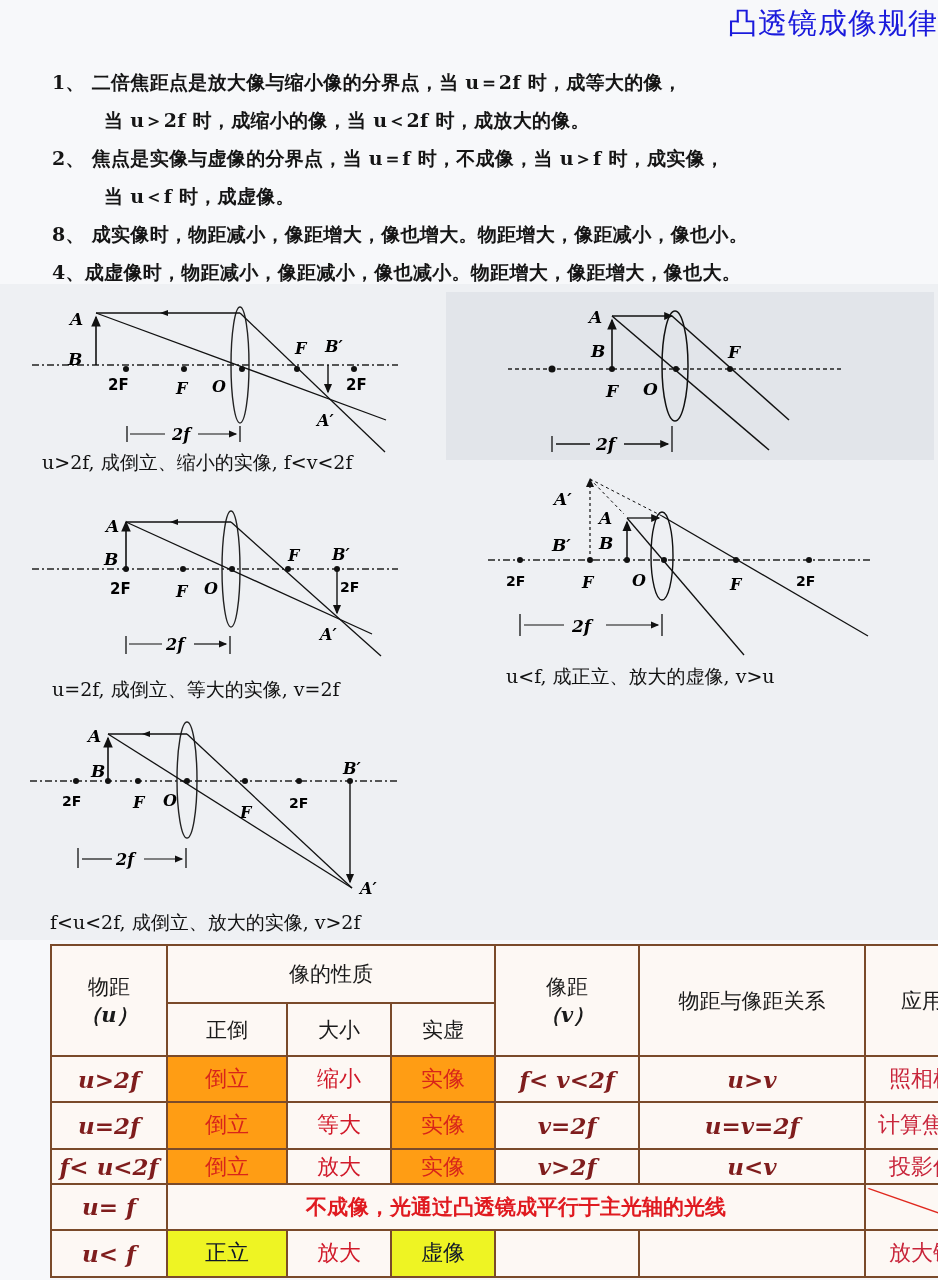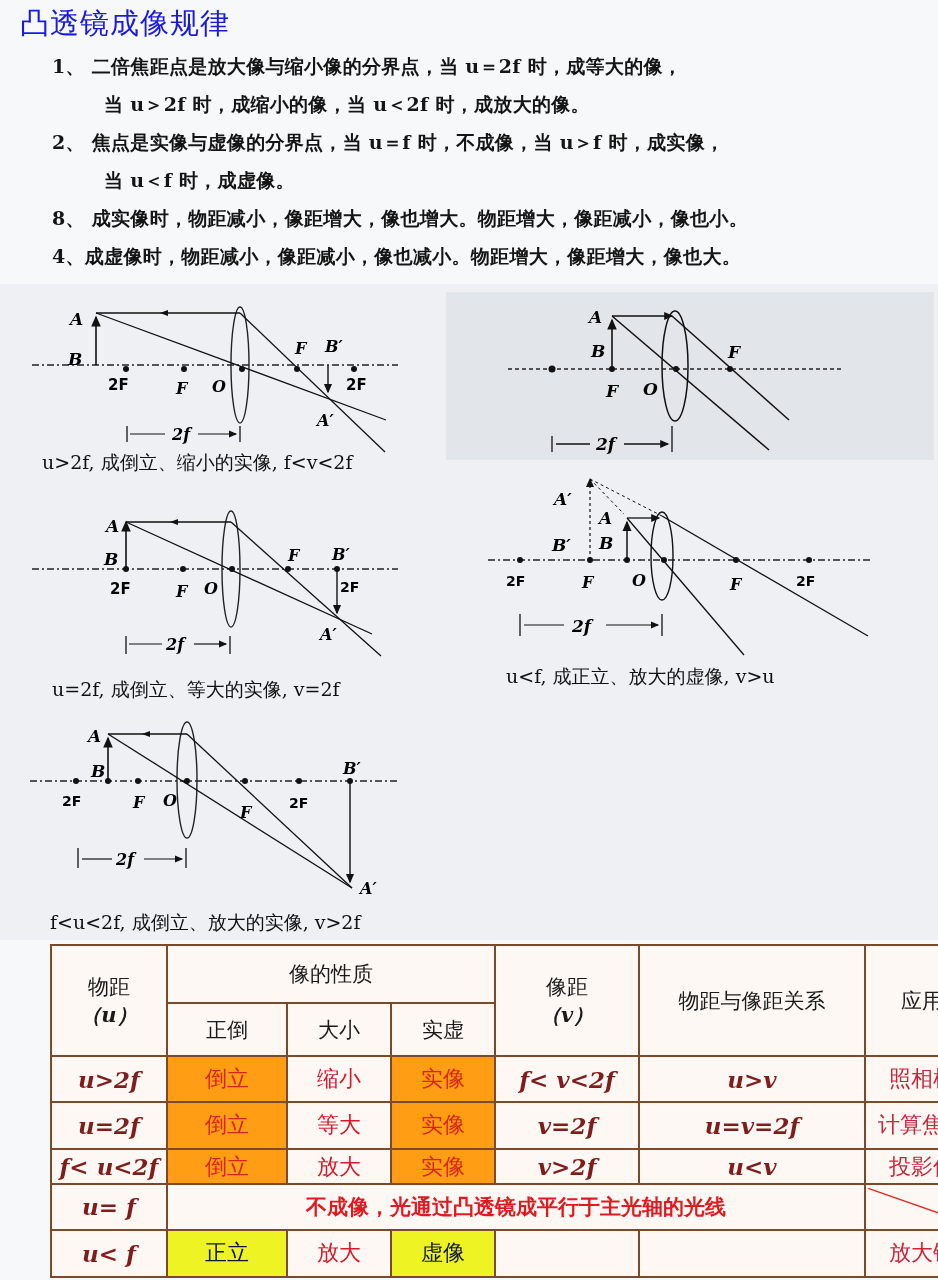--- a/index.html
+++ b/index.html
@@ -1,28 +1,28 @@
 <!DOCTYPE html>
 <html><head>
 <meta charset="utf-8">
 <style>
   * { box-sizing: border-box; margin: 0; padding: 0; }
   html, body { width: 938px; height: 1280px; background: #f7f8fa; overflow: hidden; }
   body { position: relative; font-family: "DejaVu Serif", "Liberation Serif", serif; color: #111; }
 
   .title {
-    position: absolute; left: 0; top: 4px; width: 938px; text-align: left;
+    position: absolute; left: 0; top: 4px; width: 938px; text-align: right;
     font-family: "DejaVu Sans", "Liberation Sans", sans-serif;
     font-size: 29px; color: #1a1adc; letter-spacing: 1px; padding-left: 20px;
   }
   .rules { position: absolute; left: 52px; top: 46px; width: 880px; }
   .rule-line {
     position: absolute; left: 0; white-space: nowrap;
     font-family: "DejaVu Serif", "Liberation Serif", serif;
-    font-size: 19px; font-weight: bold; color: #151515; letter-spacing: 0.3px;
+    font-size: 19px; font-weight: bold; color: #151515; letter-spacing: 0.3px; margin-top: 16px;
   }
   .rule-line.indent { left: 52px; }
 
   .diagrams { position: absolute; left: 0; top: 284px; width: 938px; height: 656px; background: #eef0f3; }
   .diagram { position: absolute; }
   .diagram svg { display: block; }
   .cap {
     position: absolute; white-space: nowrap;
     font-family: "DejaVu Serif", "Liberation Serif", serif; font-size: 19px; color: #111;
   }

